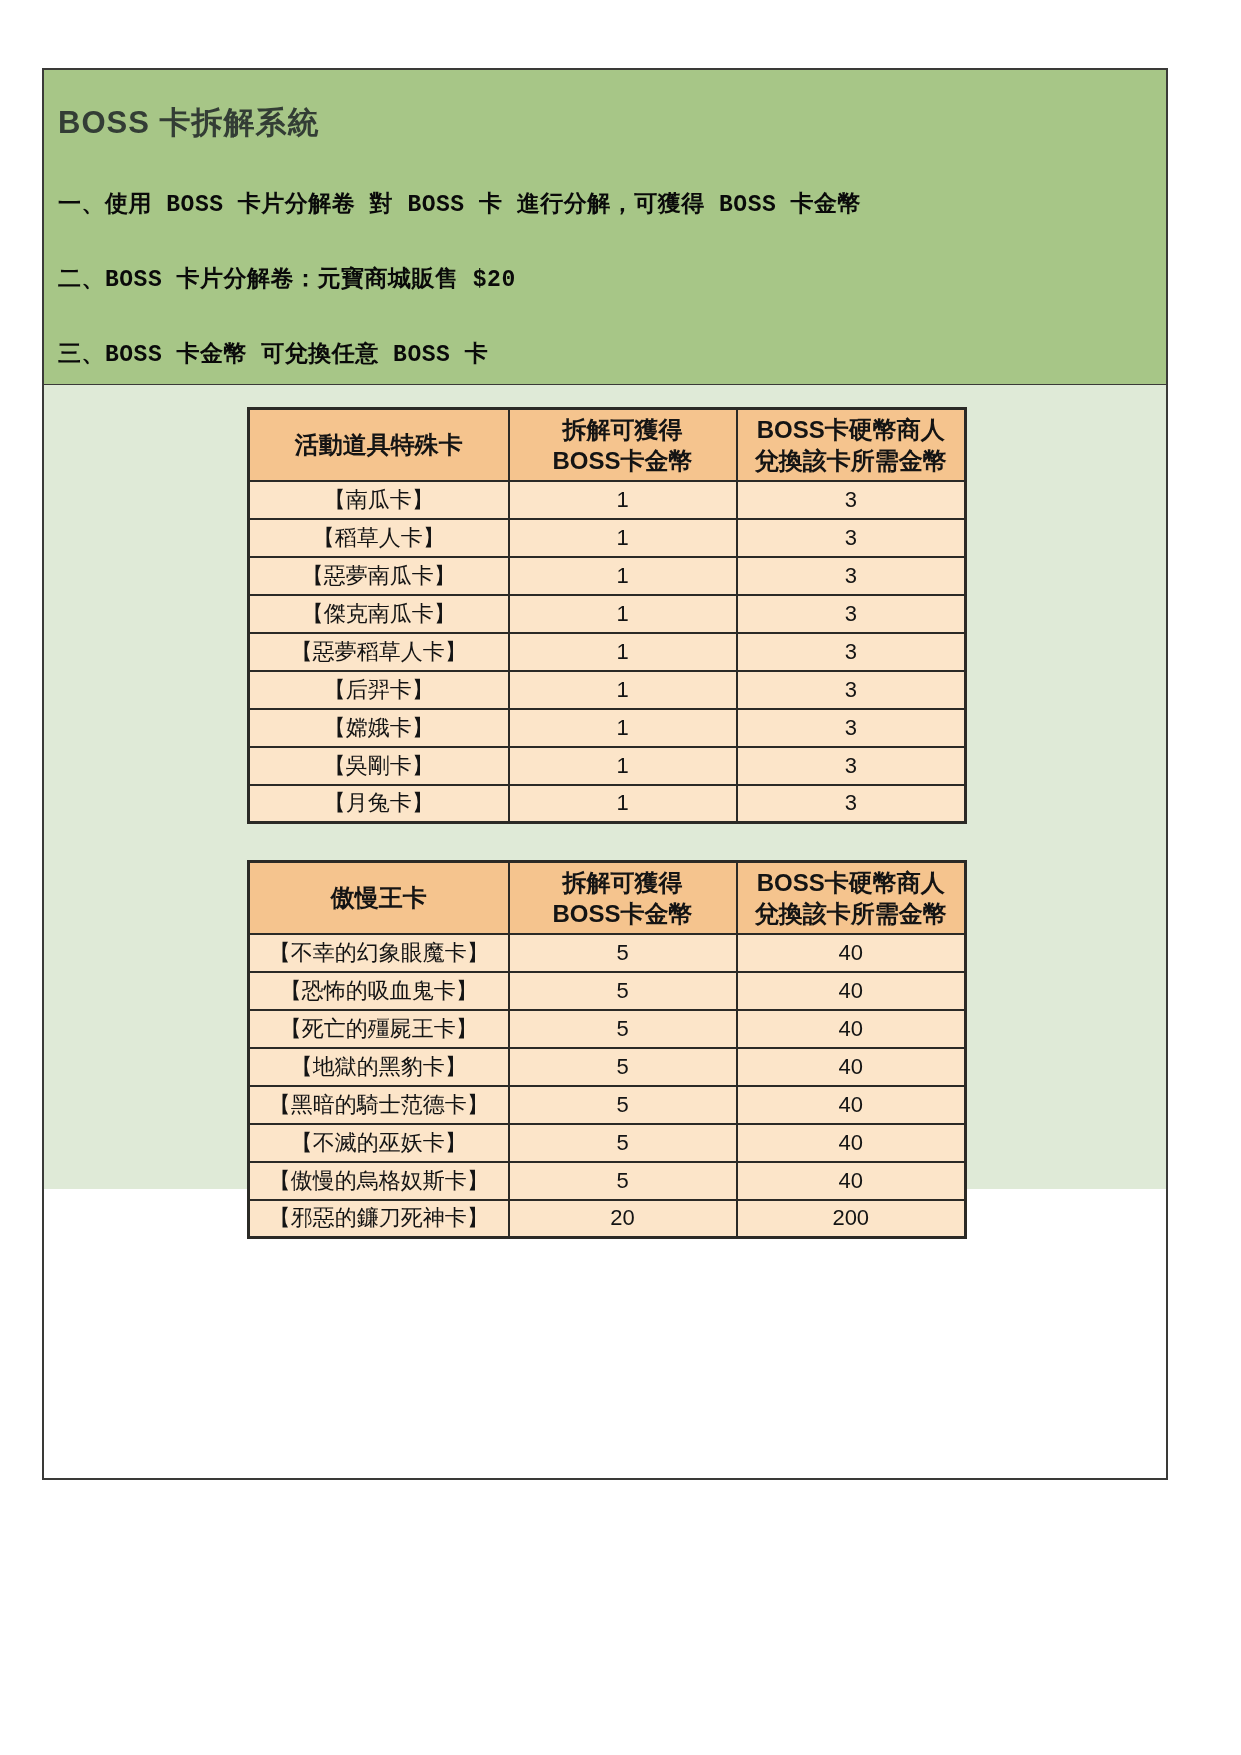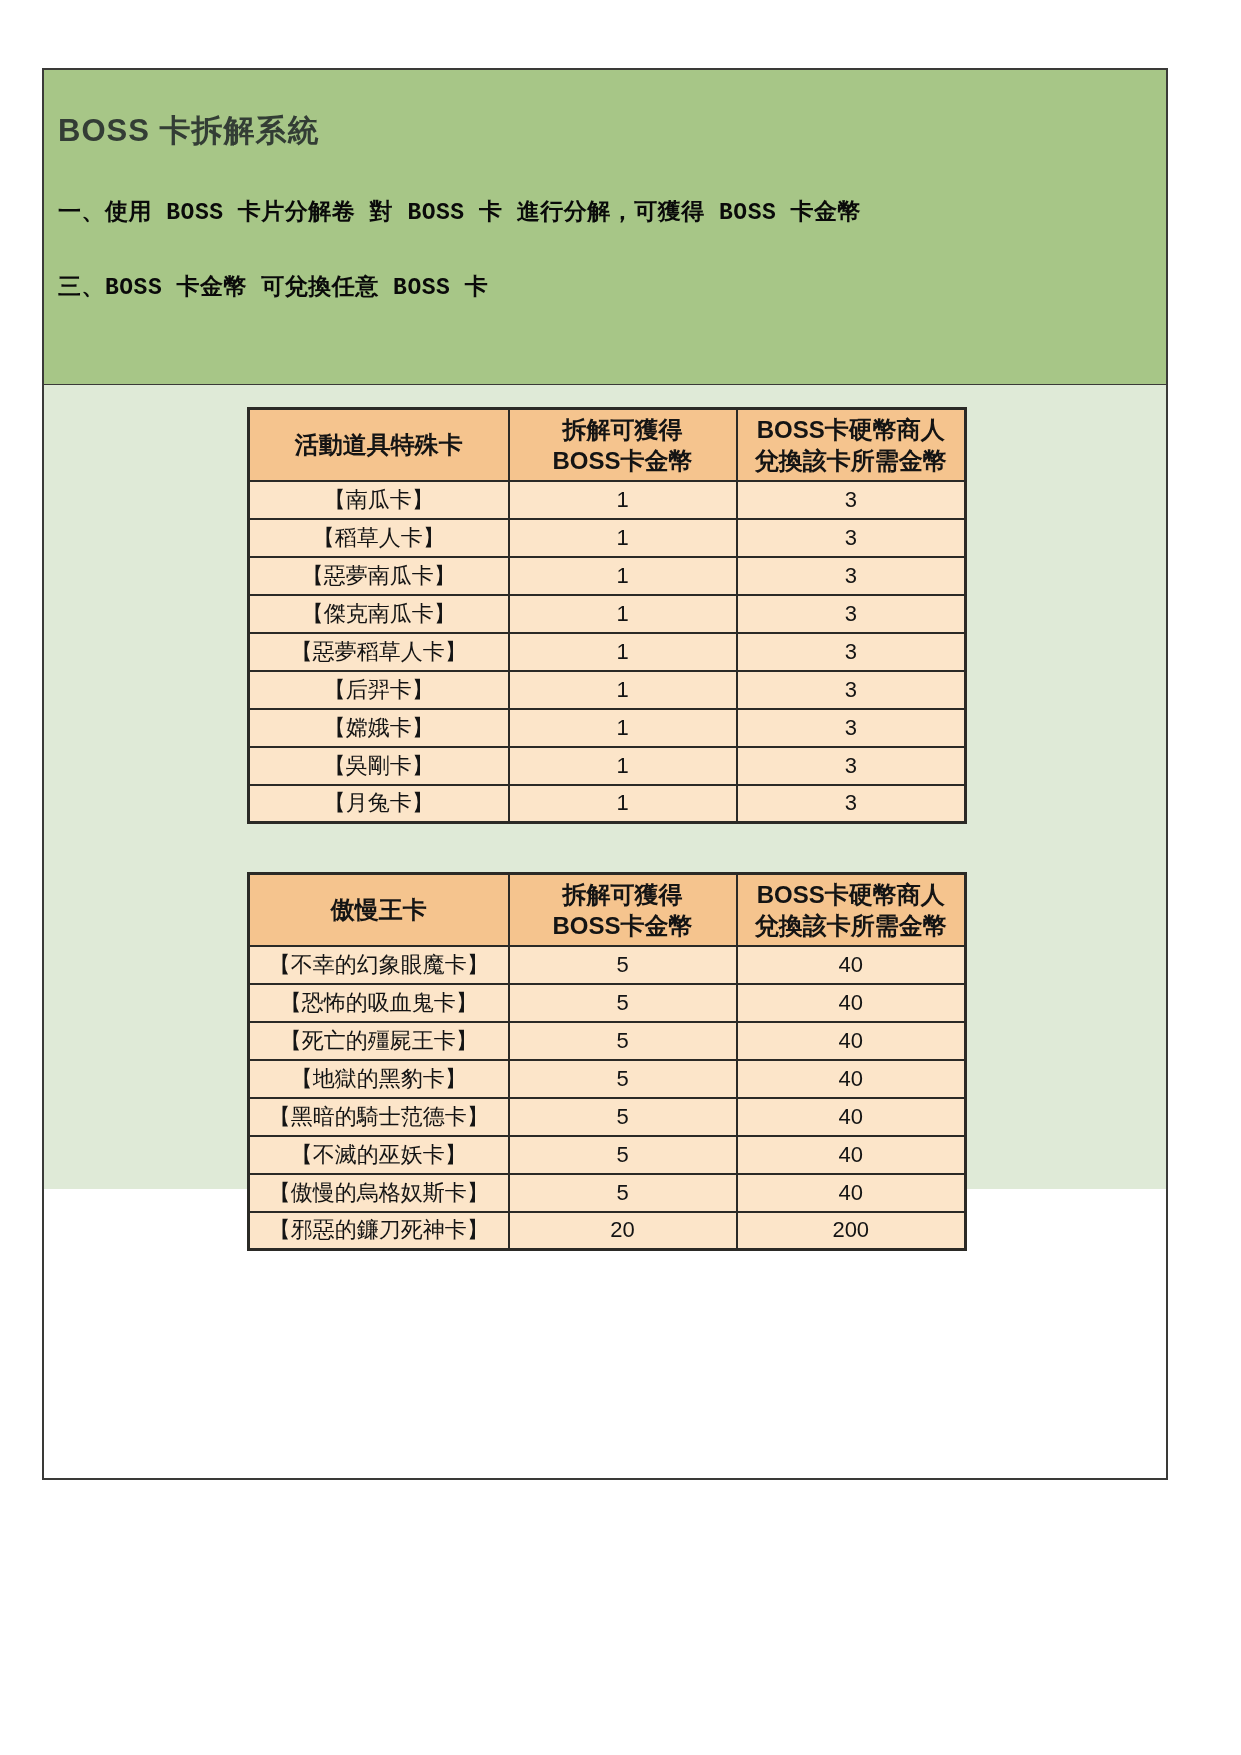--- a/index.html
+++ b/index.html
@@ -25,21 +25,21 @@
     width:1126px;height:1412px;
     border:2px solid #3a3a38;
   }
   .green-header{
     width:100%;height:315px;
     background:var(--header-green);
     padding:16px 20px 0 14px;
     border-bottom:1px solid #3a3a38;
   }
   .green-header h1{
-    margin:24px 0 0 0;
+    margin:16px 0 0 0;
     font-size:31px;
     font-weight:bold;
     color:#333d35;
     letter-spacing:1px;
   }
   .green-header p.rule{
     margin:44px 0 0 0;
     font-size:23px;
     font-weight:bold;
     color:#0a0a0a;
@@ -52,21 +52,21 @@
     padding:22px 0 0 203px;
   }
   table.card-table{
     border-collapse:collapse;
     table-layout:fixed;
     width:717px;
     border:3px solid var(--border-dark);
     background:var(--table-row-bg);
   }
   table.card-table + table.card-table{
-    margin-top:48px;
+    margin-top:36px;
     padding-left:29px;
   }
   .card-table th,.card-table td{
     border:2px solid var(--border-dark);
     text-align:center;
     vertical-align:middle;
     color:#141414;
     overflow:hidden;
   }
   .card-table th{
@@ -89,20 +89,21 @@
 </style>
 </head>
 <body>
 
 <div id="page">
   <div class="content-box">
 
     <div class="green-header">
       <h1>BOSS 卡拆解系統</h1>
       <p class="rule">一、使用 BOSS 卡片分解卷 對 BOSS 卡 進行分解，可獲得 BOSS 卡金幣</p>
+      <p class="rule">二、BOSS 卡片分解卷：元寶商城販售 $20</p>
       <p class="rule">三、BOSS 卡金幣 可兌換任意 BOSS 卡</p>
     </div>
 
     <div class="pale-body">
 
       <table class="card-table">
         <colgroup>
             <col class="c1">
             <col class="c2">
             <col class="c3">

